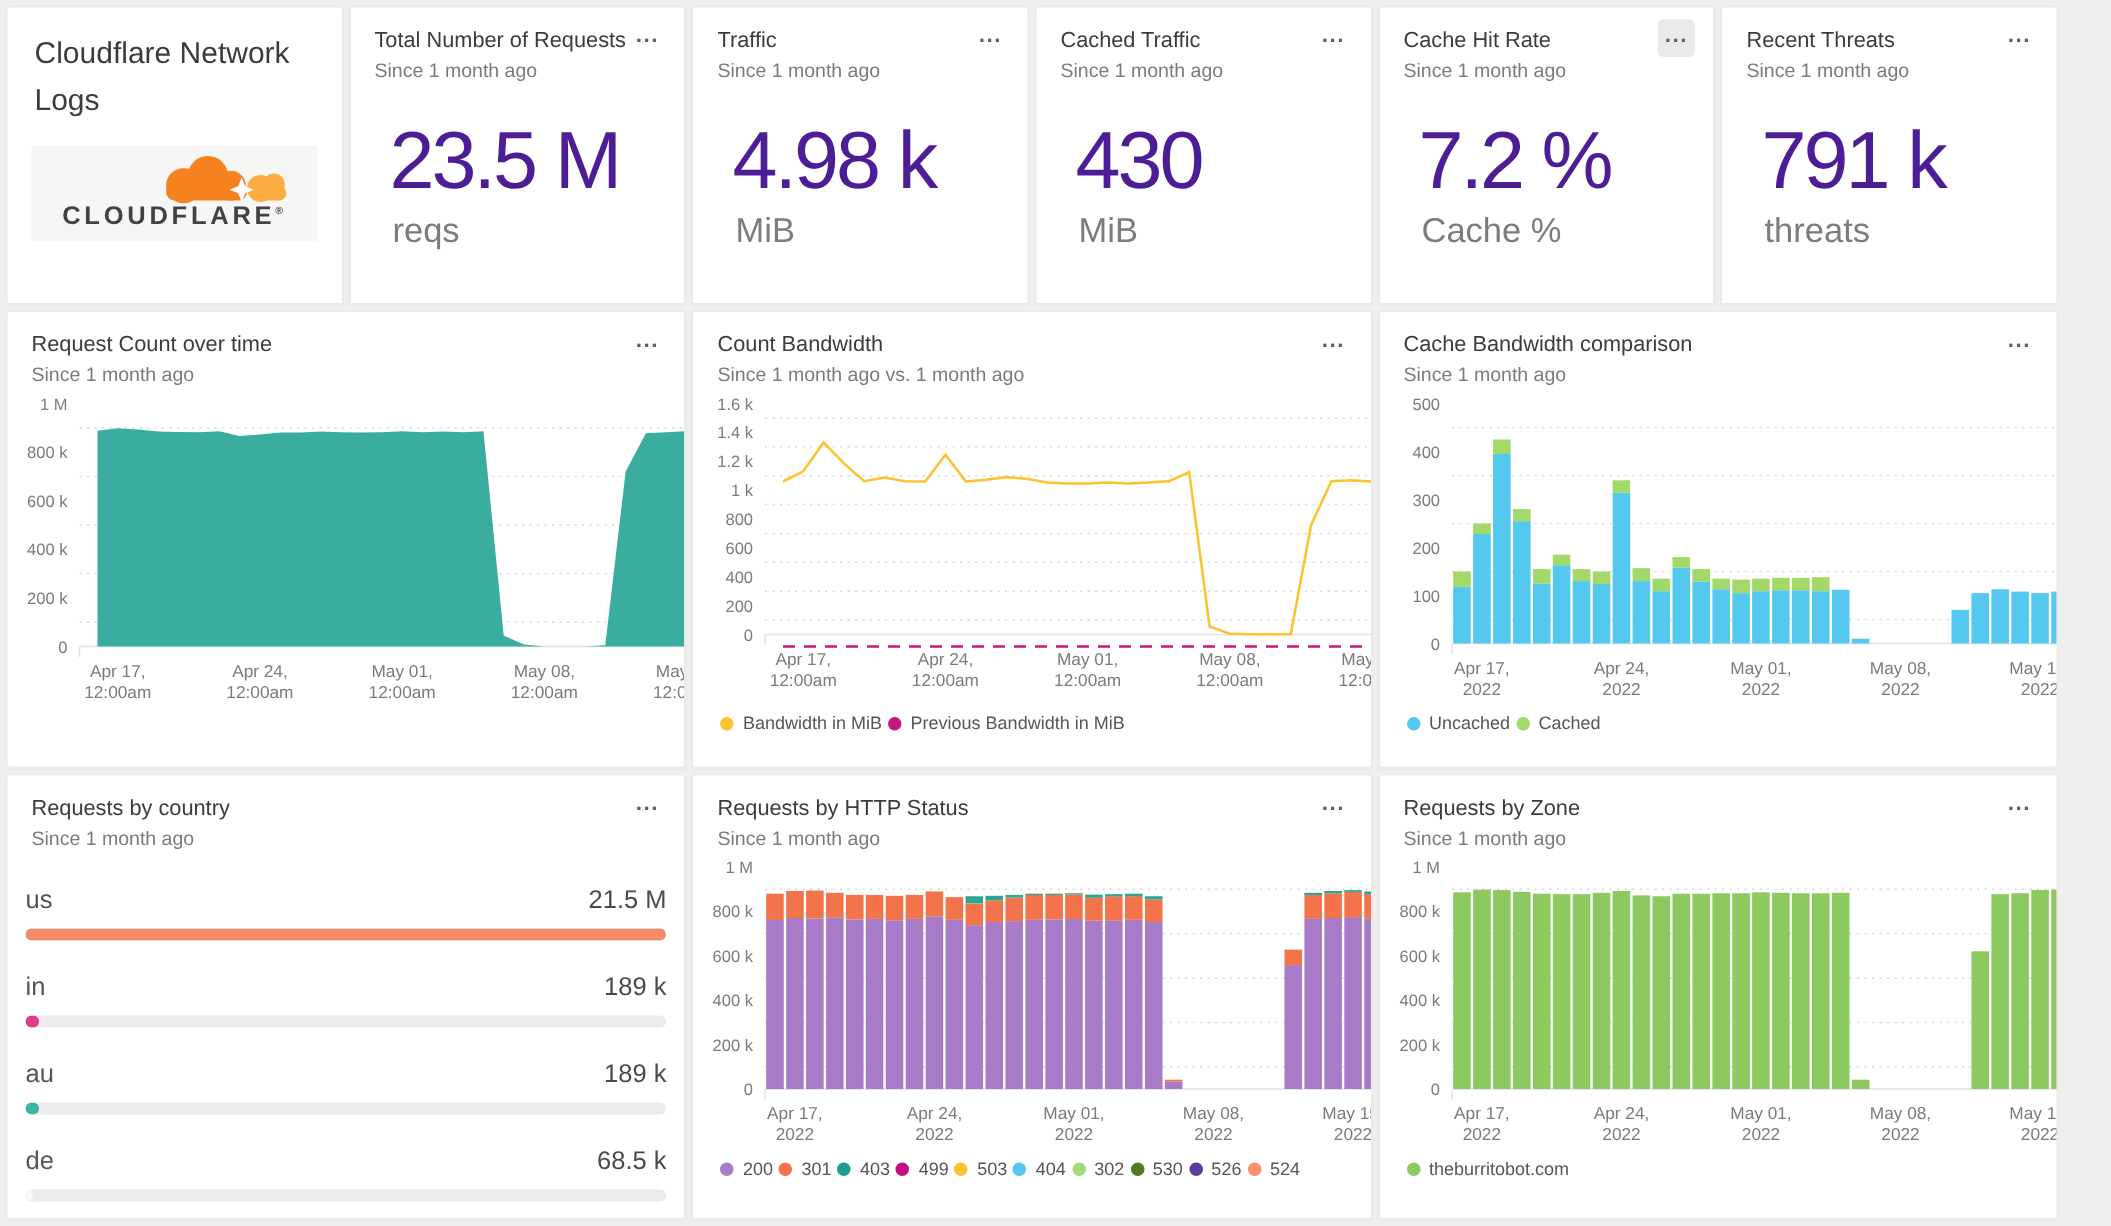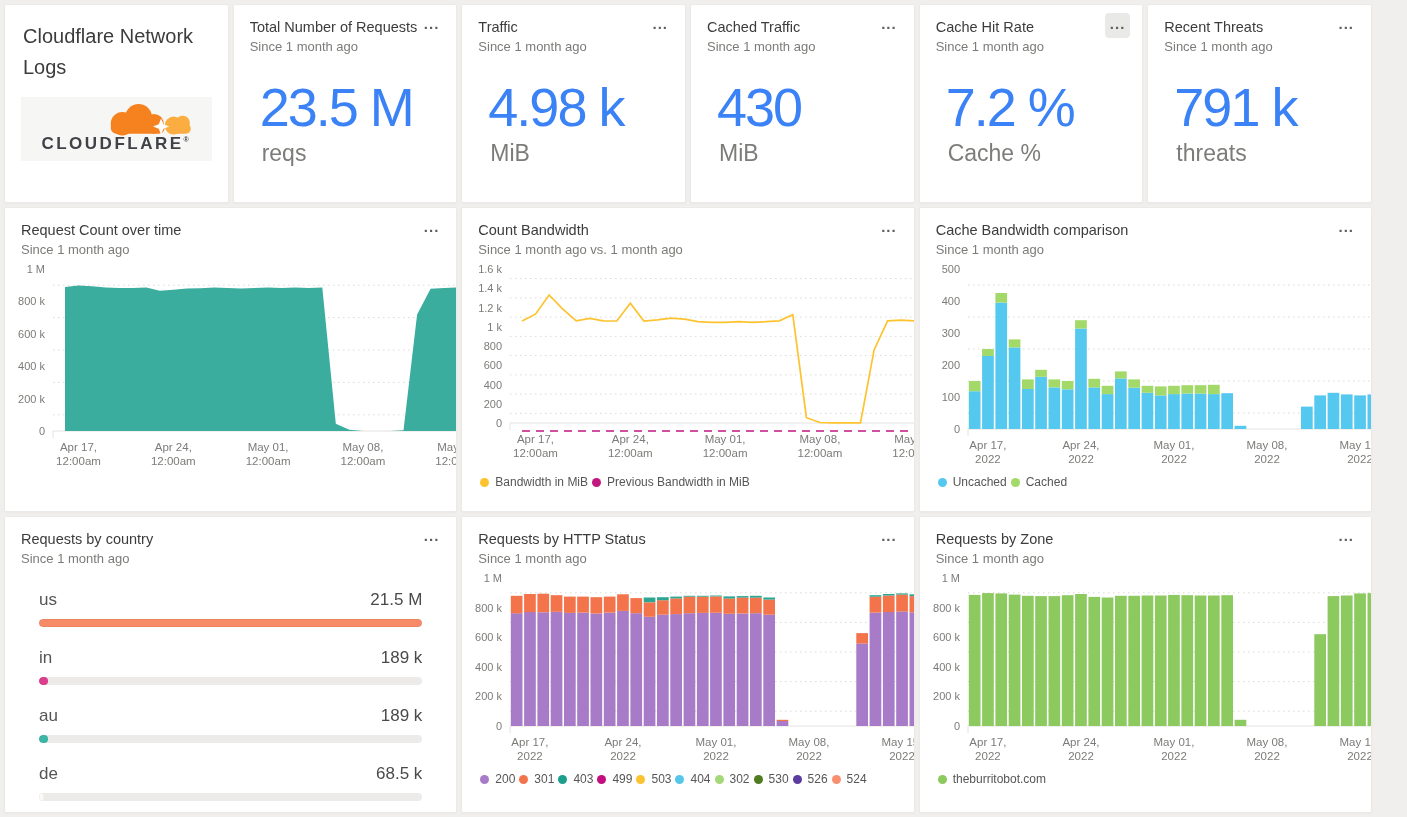--- a/index.html
+++ b/index.html
@@ -6,31 +6,31 @@
   .grid{width:1376px;height:817px;box-sizing:border-box;padding:4px;display:grid;grid-template-rows:199px 305px 297px;gap:4px;}
   .row{display:grid;gap:4px;}
   .row1{grid-template-columns:repeat(6,1fr);}
   .row23{grid-template-columns:repeat(3,1fr);}
   .card{background:#fff;border:1px solid #ECEAE7;border-radius:2px;position:relative;box-shadow:0 1px 2px rgba(0,0,0,.03);overflow:hidden;}
   .card-head{padding:13px 16px 0;}
   .card-title{font-size:14.5px;font-weight:normal;color:#3C3C3C;line-height:1.25;}
   .card-sub{font-size:13px;color:#7B7B78;margin-top:3px;}
   .menu{position:absolute;top:8px;right:12px;color:#5E5E5E;font-weight:bold;font-size:15px;letter-spacing:1px;line-height:1;padding:3px 5px 7px;border-radius:4px;cursor:pointer;}
   .menu.active{background:#E9E9E7;}
-  .stat-value{font-size:54px;font-weight:400;color:#3b82f6;letter-spacing:-2px;margin:22px 0 0 26px;white-space:nowrap;}
+  .stat-value{font-size:54px;font-weight:400;color:#4c1d95;letter-spacing:-2px;margin:22px 0 0 26px;white-space:nowrap;}
   .stat-unit{font-size:23px;color:#7C7C79;margin:2px 0 0 28px;}
   .logo-title{padding:16px 18px 0;font-size:20px;color:#3C3C3C;line-height:1.55;font-weight:400;}
   .logo-box{margin:14px 16px 0;height:64px;background:#F6F6F4;display:flex;flex-direction:column;align-items:center;justify-content:center;}
   .logo-word{font-size:17px;font-weight:bold;letter-spacing:2.5px;color:#404247;margin-top:-6px;white-space:nowrap;}
   .logo-word sup{font-size:7px;}
   .chart{margin:2px 6px 0;}
   .legend{margin:4px 0 0 18px;display:flex;flex-wrap:wrap;gap:4px 4px;font-size:12px;color:#565656;}
   .legend .li{display:inline-flex;align-items:center;gap:6px;white-space:nowrap;}
   .legend .dot{width:9px;height:9px;border-radius:50%;display:inline-block;}
-  .country-list{padding:24px 34px 0;}
+  .country-list{padding:24px 12px 0;}
   .c-row{margin-bottom:21px;}
   .c-line{display:flex;justify-content:space-between;font-size:17px;color:#555;}
   .c-line .val{color:#4A4A4A;}
   .c-track{margin-top:9px;height:8px;border-radius:4px;background:#EDEBE9;overflow:hidden;}
   .c-fill{height:8px;border-radius:4px;}
 </style>
 </head>
 <body>
 
 <div class="grid">

